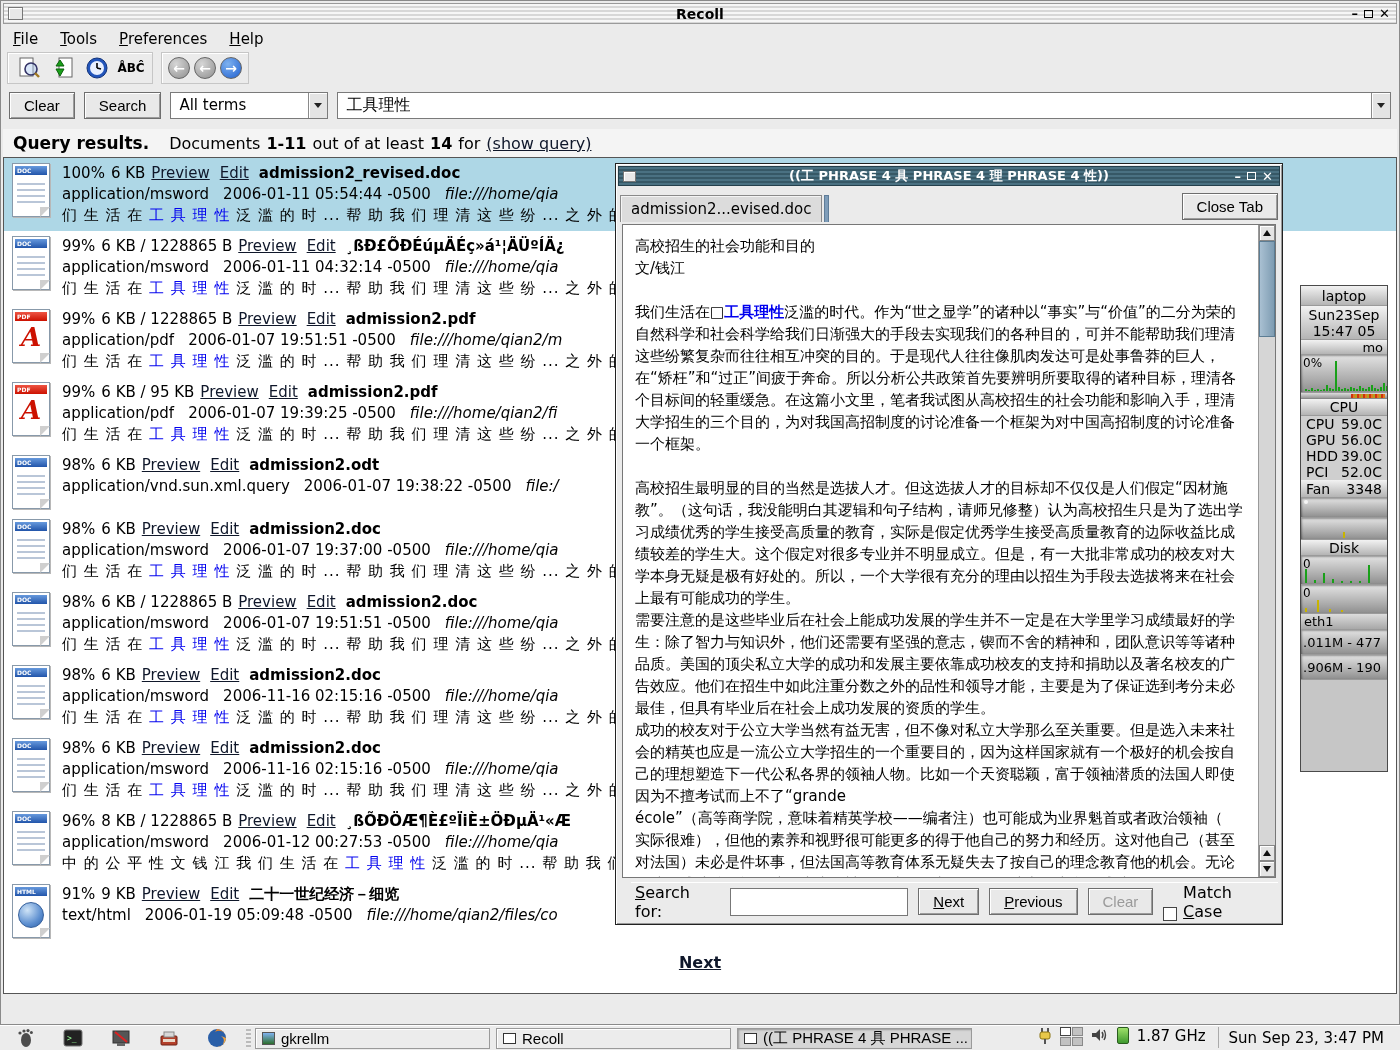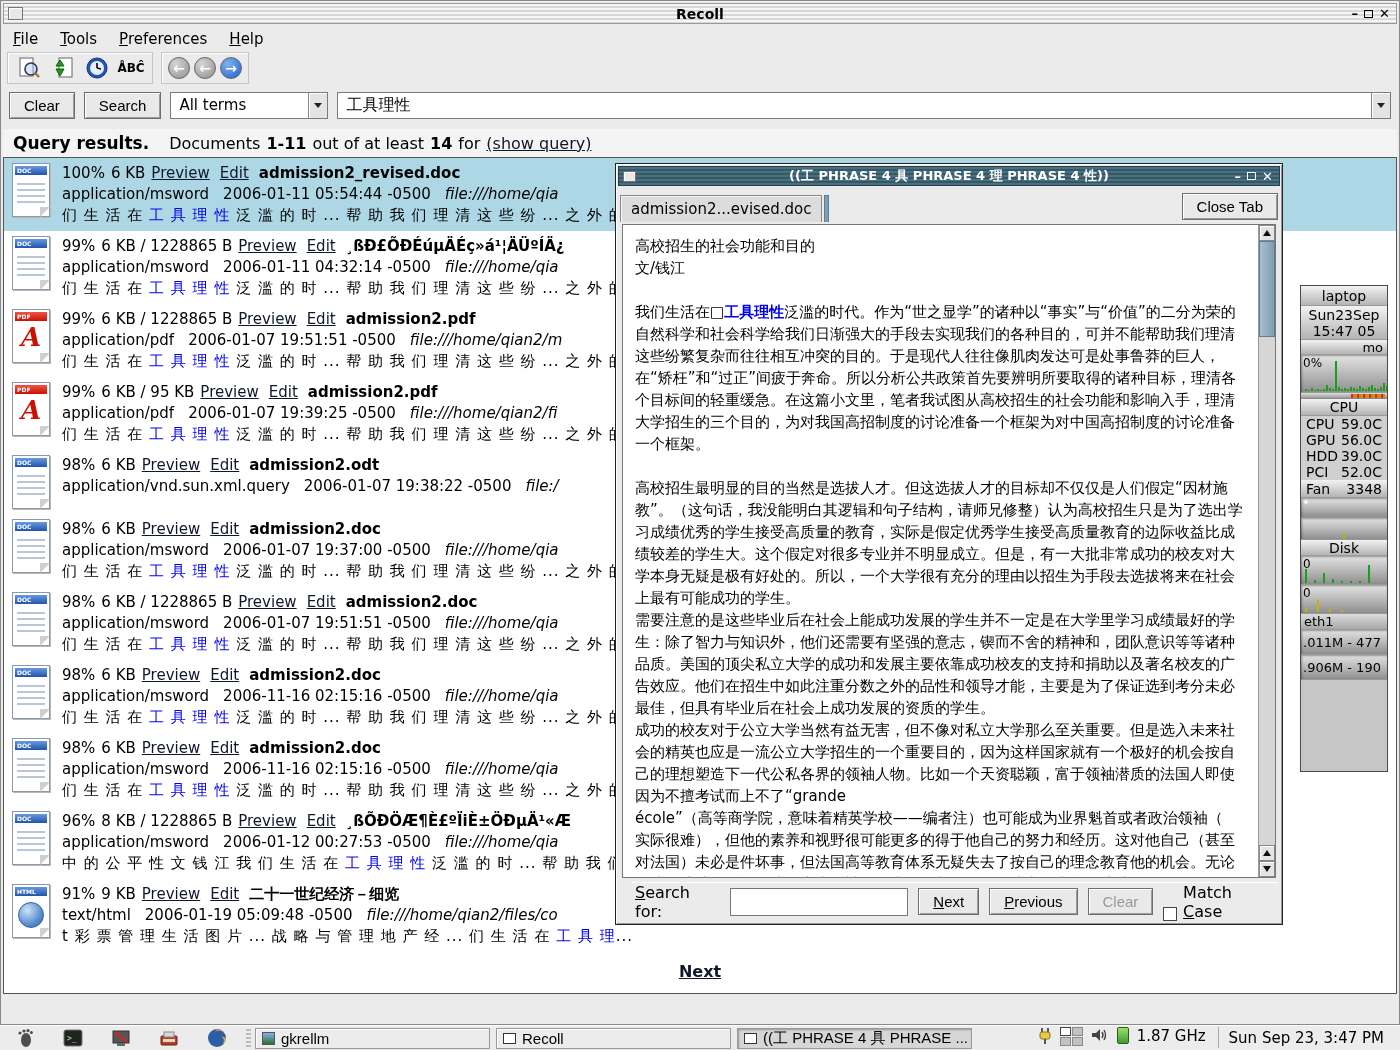--- a/index.html
+++ b/index.html
@@ -367,21 +367,20 @@
             <div class="file-icon">
               <span class="page-top top-blue">
                 <span class="mini">HTML</span>
               </span>
               <span class="globe"></span>
               <span class="fold"></span>
             </div>
             <div class="row-body">
               <div class="row-line1"><span class="meta">91%</span><span class="meta">9 KB</span><a class="link">Preview</a><a class="link">Edit</a><span class="fname">二十一世纪经济－细览</span></div>
               <div class="row-line2"><span class="mime">text/html</span><span class="fdate">2006-01-19 05:09:48 -0500</span><span class="furl">file:///home/qian2/files/co</span></div>
-              <div class="row-line3"><span>t 彩 票 管 理 生 活 图 片 ... 战 略 与 管 理 地 产 经 ... 们 生 活 在 </span><span class="hl">工 具 理</span><span>...</span></div>
             </div>
           </div>
         </div>
       <div id="next-link-wrap">
         <a class="link">Next</a>
       </div>
     </div>
   </div>
 
   <div id="preview-win">

